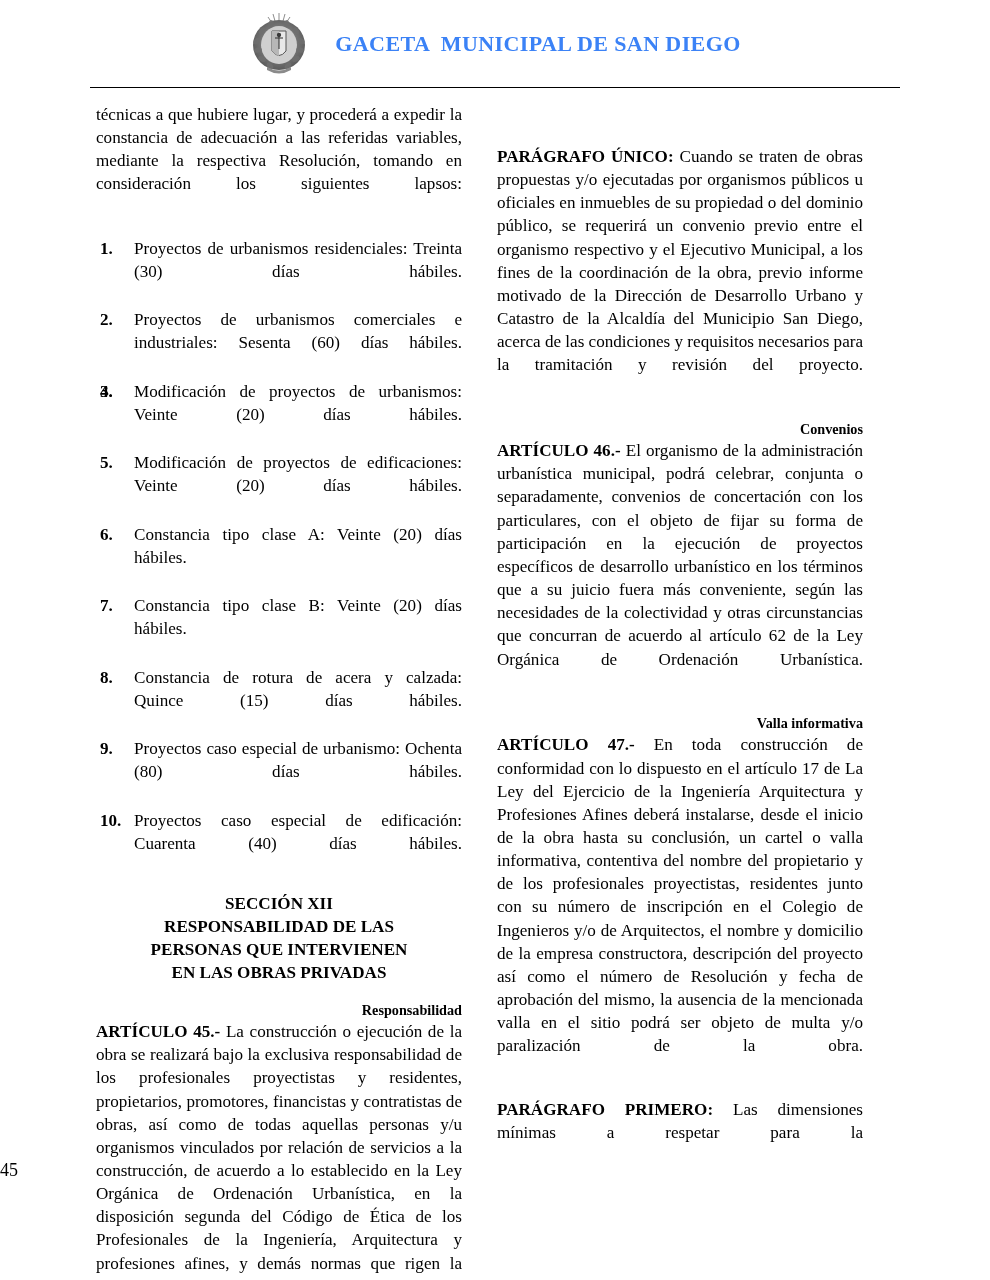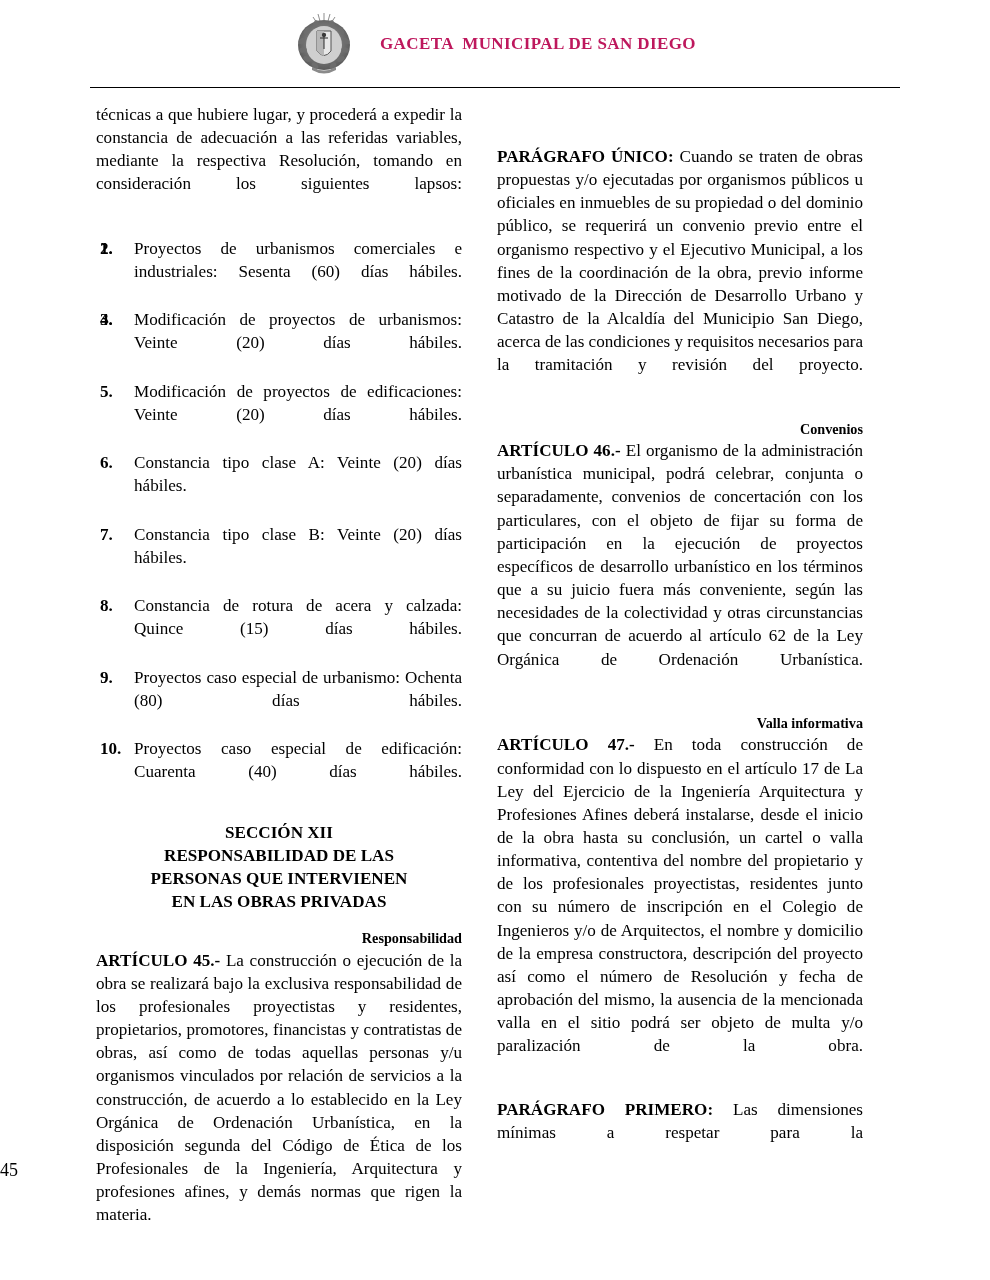--- a/index.html
+++ b/index.html
@@ -41,24 +41,24 @@
     height: 66px;
     flex: 0 0 auto;
     margin-right: 26px;
     position: relative;
   }
   .crest svg { display: block; width: 60px; height: 66px; }
 
   .masthead-title {
     font-family: "Liberation Serif", "DejaVu Serif", serif;
     font-weight: bold;
-    font-size: 17px;
+    font-size: 22px;
     letter-spacing: 0.4px;
     white-space: pre;
-    color: #be185d;
+    color: #3b82f6;
   }
 
   .rule {
     position: absolute;
     left: 90px;
     top: 87px;
     width: 810px;
     height: 0;
     border-top: 1.6px solid #000;
   }
@@ -209,20 +209,21 @@
 
   <div class="rule"></div>
 
   <div class="col col-left">
 
     <p class="body-par">técnicas a que hubiere lugar, y procederá a expedir la constancia de adecuación a las referidas variables, mediante la respectiva Resolución, tomando en consideración los siguientes lapsos:</p>
 
     <ol class="lapsos">
       <li>
         <span class="num">1.</span>
+        <span class="txt">Proyectos de urbanismos residenciales: Treinta (30) días hábiles.</span>
       </li>
       <li>
         <span class="num">2.</span>
         <span class="txt">Proyectos de urbanismos comerciales e industriales: Sesenta (60) días hábiles.</span>
       </li>
       <li>
         <span class="num">3.</span>
       </li>
       <li>
         <span class="num">4.</span>

